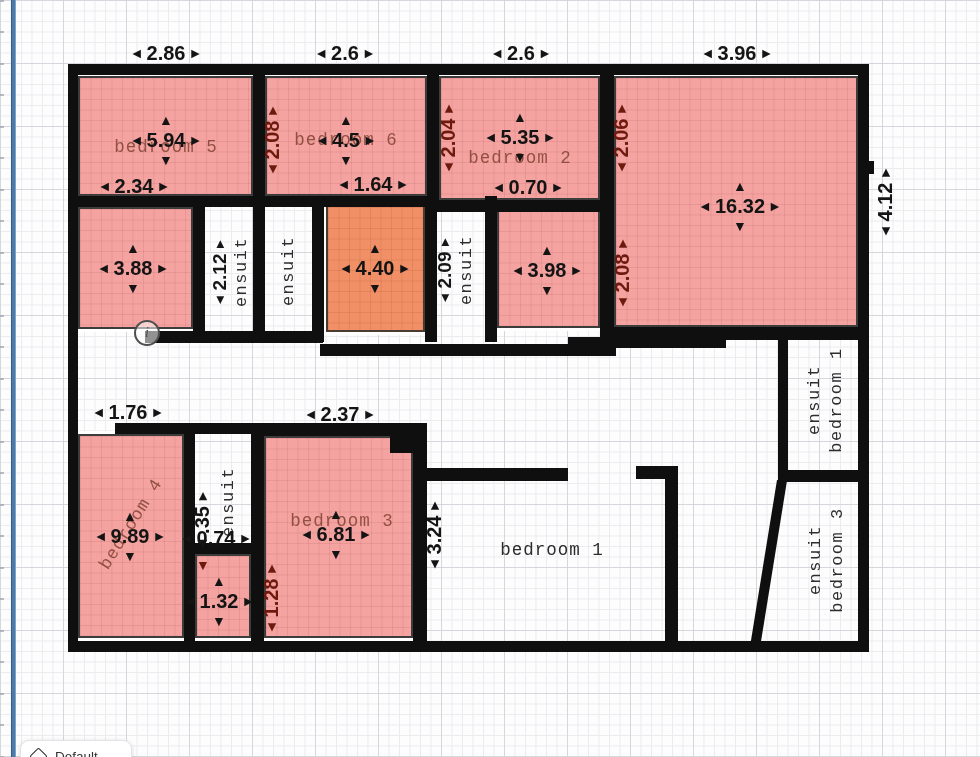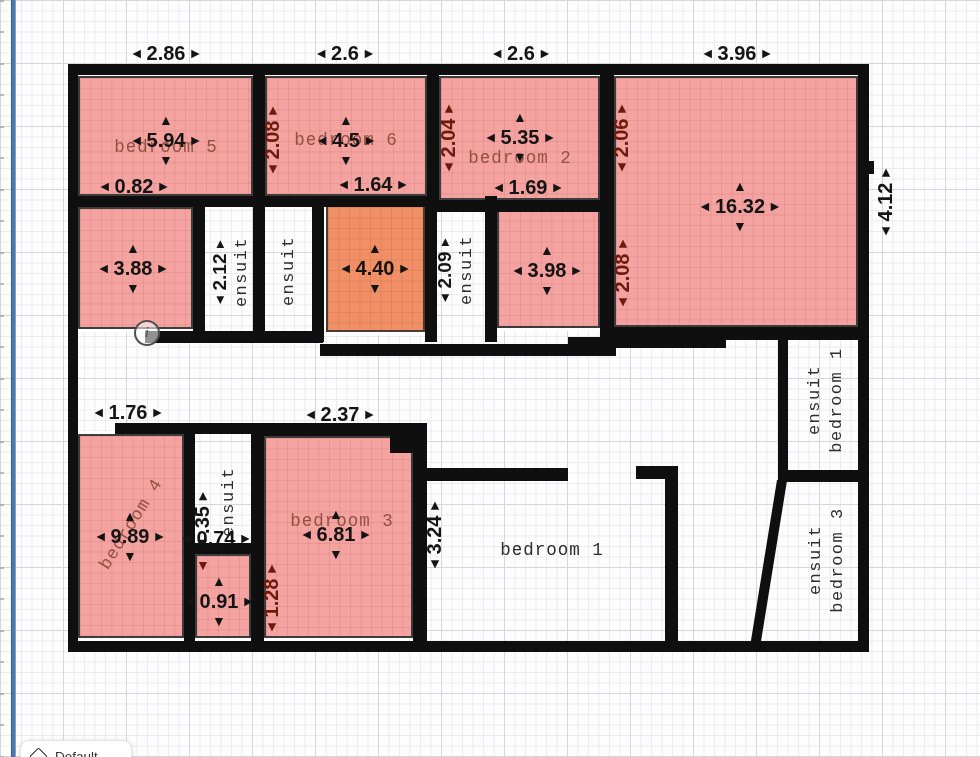--- a/index.html
+++ b/index.html
@@ -167,31 +167,31 @@
     <span>2.6</span>
     <span class="arr">►</span>
   </div>
   <div class="hdim" style="left:737px;top:53px;">
     <span class="arr">◄</span>
     <span>3.96</span>
     <span class="arr">►</span>
   </div>
   <div class="hdim" style="left:134px;top:186px;">
     <span class="arr">◄</span>
-    <span>0.82</span>
+    <span>2.34</span>
     <span class="arr">►</span>
   </div>
   <div class="hdim" style="left:373px;top:184px;">
     <span class="arr">◄</span>
     <span>1.64</span>
     <span class="arr">►</span>
   </div>
   <div class="hdim" style="left:528px;top:187px;">
     <span class="arr">◄</span>
-    <span>1.69</span>
+    <span>0.70</span>
     <span class="arr">►</span>
   </div>
   <div class="hdim" style="left:128px;top:412px;">
     <span class="arr">◄</span>
     <span>1.76</span>
     <span class="arr">►</span>
   </div>
   <div class="hdim" style="left:340px;top:414px;">
     <span class="arr">◄</span>
     <span>2.37</span>
@@ -281,21 +281,21 @@
         <span class="arr">◄</span>
         <span>6.81</span>
         <span class="arr">►</span>
       </span>
     <span class="arv">▼</span>
   </div>
   <div class="cross" style="left:219px;top:601px;">
     <span class="arv">▲</span>
     <span class="hdim" style="position:static;transform:none;">
         <span class="arr">◄</span>
-        <span>0.91</span>
+        <span>1.32</span>
         <span class="arr">►</span>
       </span>
     <span class="arv">▼</span>
   </div>
 
   <div class="vdim darkred" style="left:272px;top:140px;">
     <span class="arr">◄</span>
     <span>2.08</span>
     <span class="arr">►</span>
   </div>

